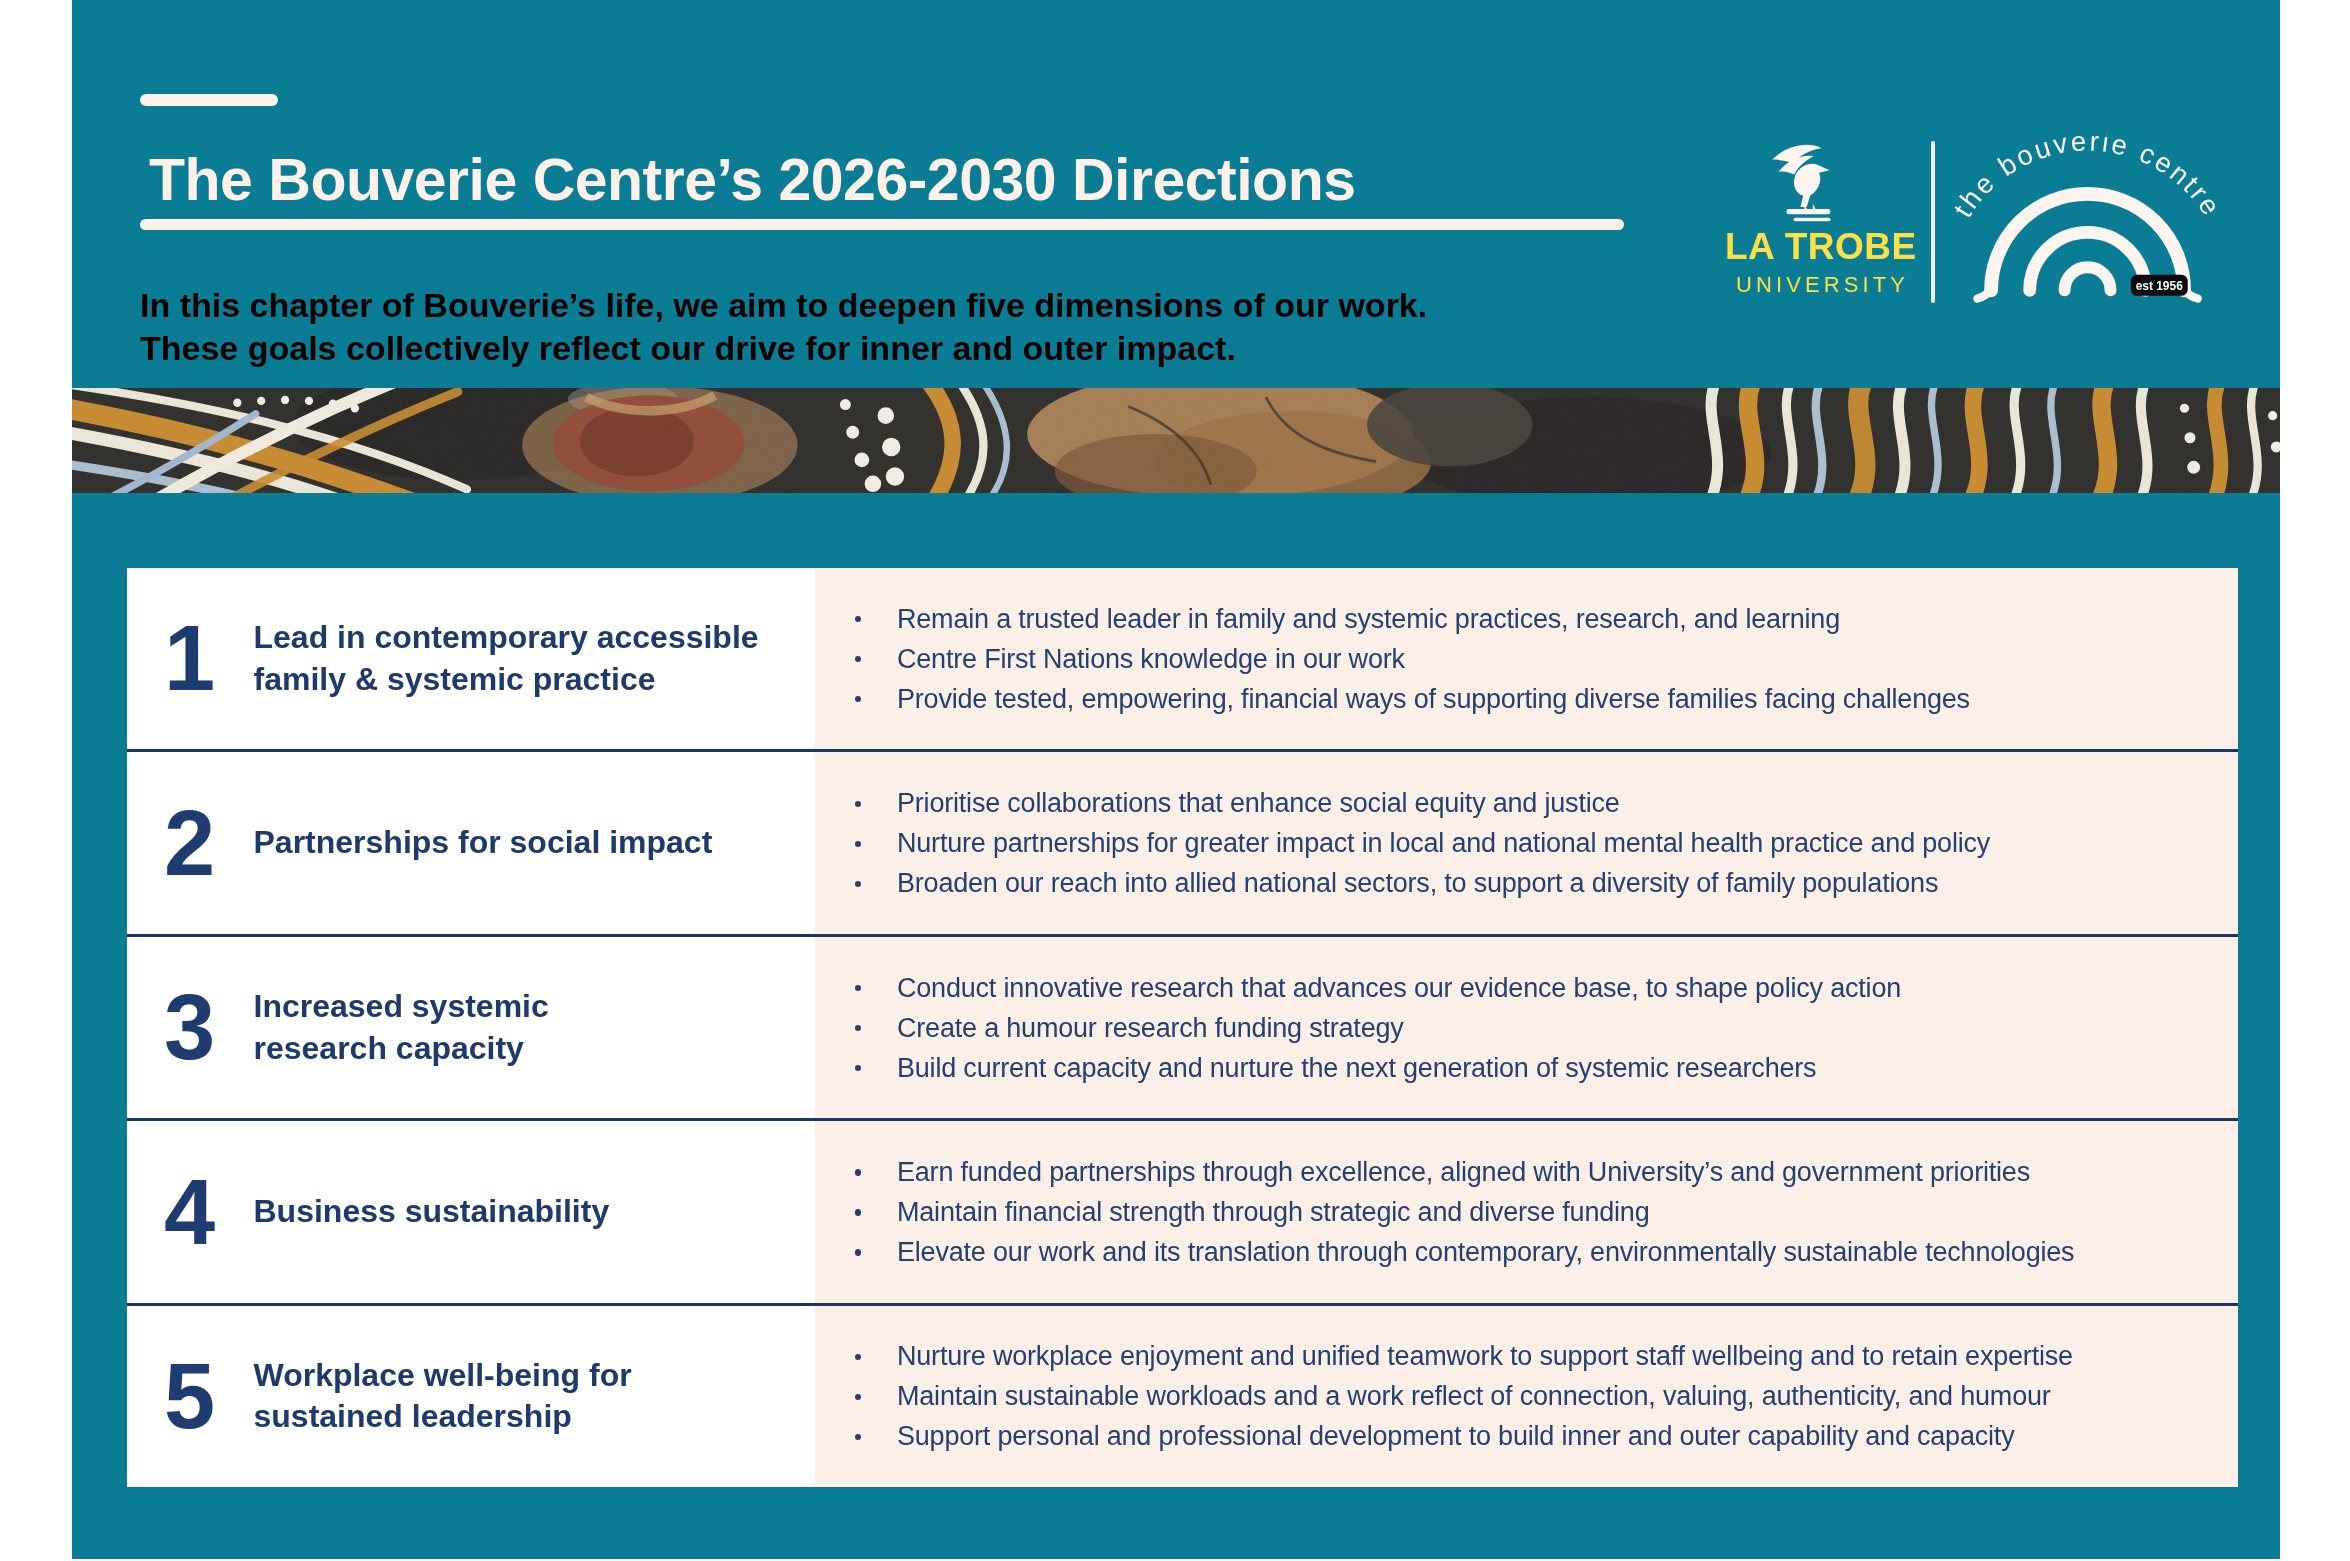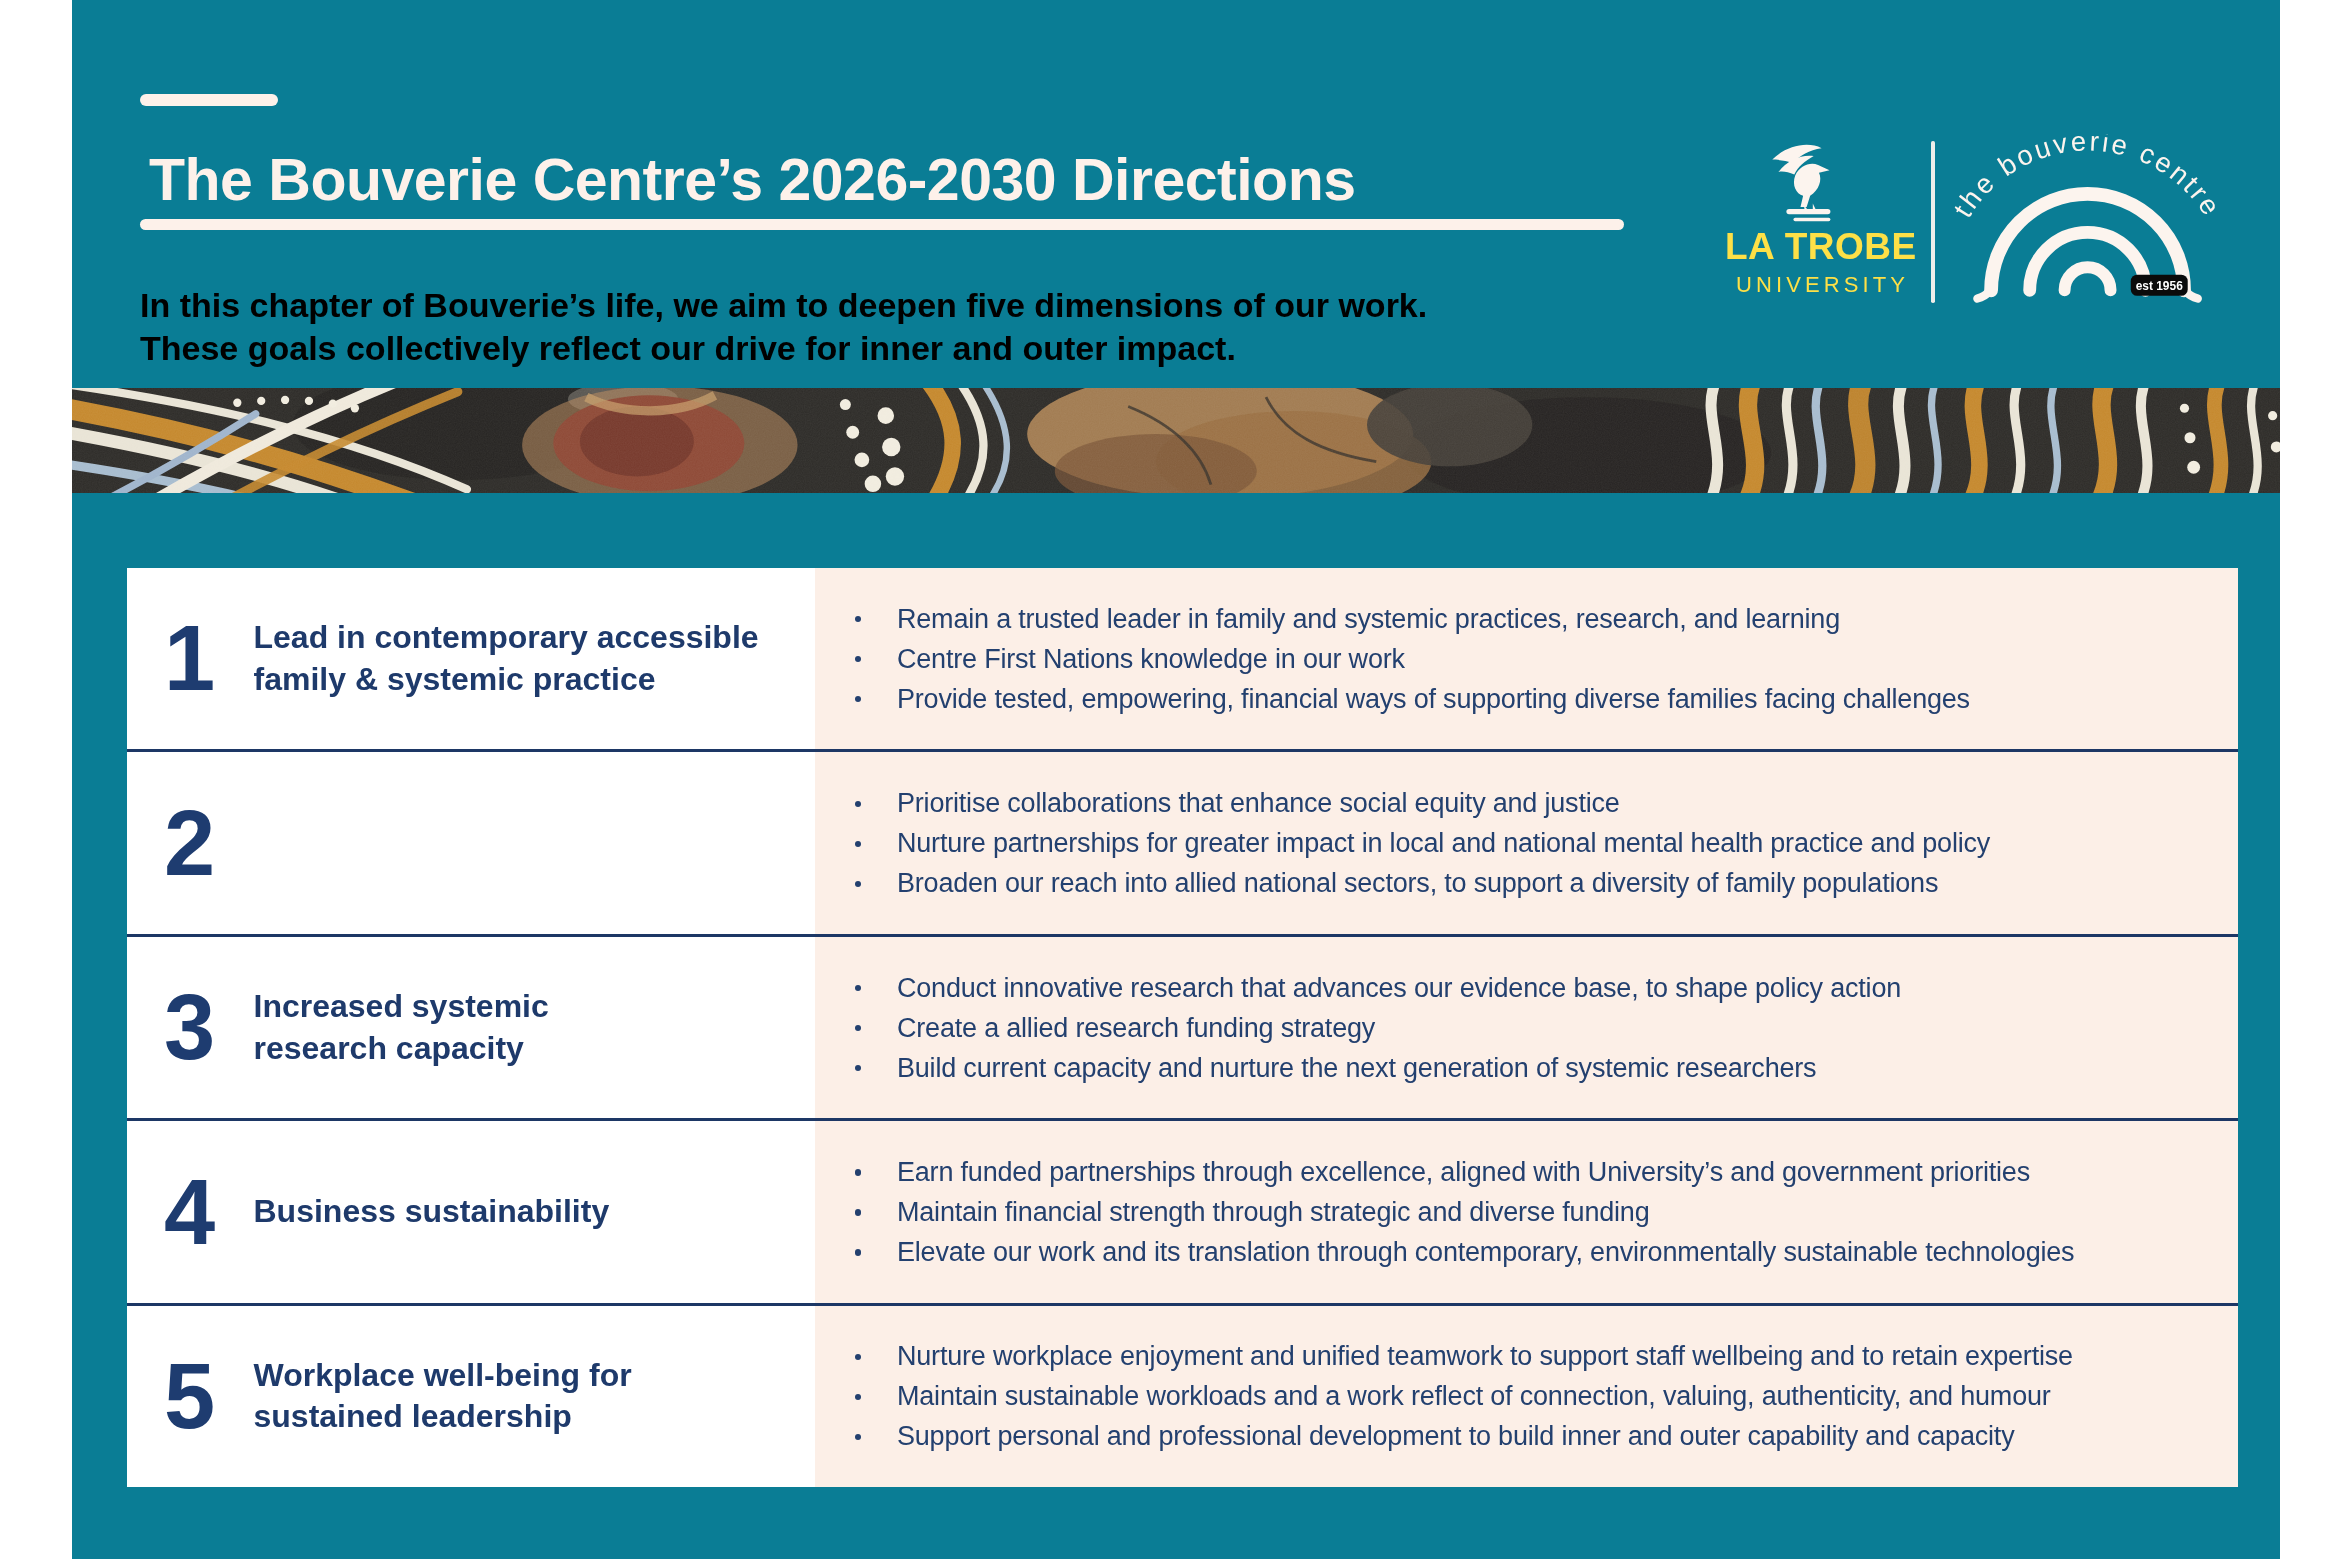--- a/index.html
+++ b/index.html
@@ -214,40 +214,41 @@
             <li>Remain a trusted leader in family and systemic practices, research, and learning</li>
             <li>Centre First Nations knowledge in our work</li>
             <li>Provide tested, empowering, financial ways of supporting diverse families facing challenges</li>
           </ul>
         </div>
       </div>
 
       <div class="direction-row">
         <div class="cell-left">
           <div class="row-number">2</div>
+          <div class="row-heading">Partnerships for social impact</div>
         </div>
         <div class="cell-right">
           <ul class="bullets">
             <li>Prioritise collaborations that enhance social equity and justice</li>
             <li>Nurture partnerships for greater impact in local and national mental health practice and policy</li>
             <li>Broaden our reach into allied national sectors, to support a diversity of family populations</li>
           </ul>
         </div>
       </div>
 
       <div class="direction-row">
         <div class="cell-left">
           <div class="row-number">3</div>
           <div class="row-heading">Increased systemic
 research capacity</div>
         </div>
         <div class="cell-right">
           <ul class="bullets">
             <li>Conduct innovative research that advances our evidence base, to shape policy action</li>
-            <li>Create a allied research funding strategy</li>
+            <li>Create a humour research funding strategy</li>
             <li>Build current capacity and nurture the next generation of systemic researchers</li>
           </ul>
         </div>
       </div>
 
       <div class="direction-row">
         <div class="cell-left">
           <div class="row-number">4</div>
           <div class="row-heading">Business sustainability</div>
         </div>

